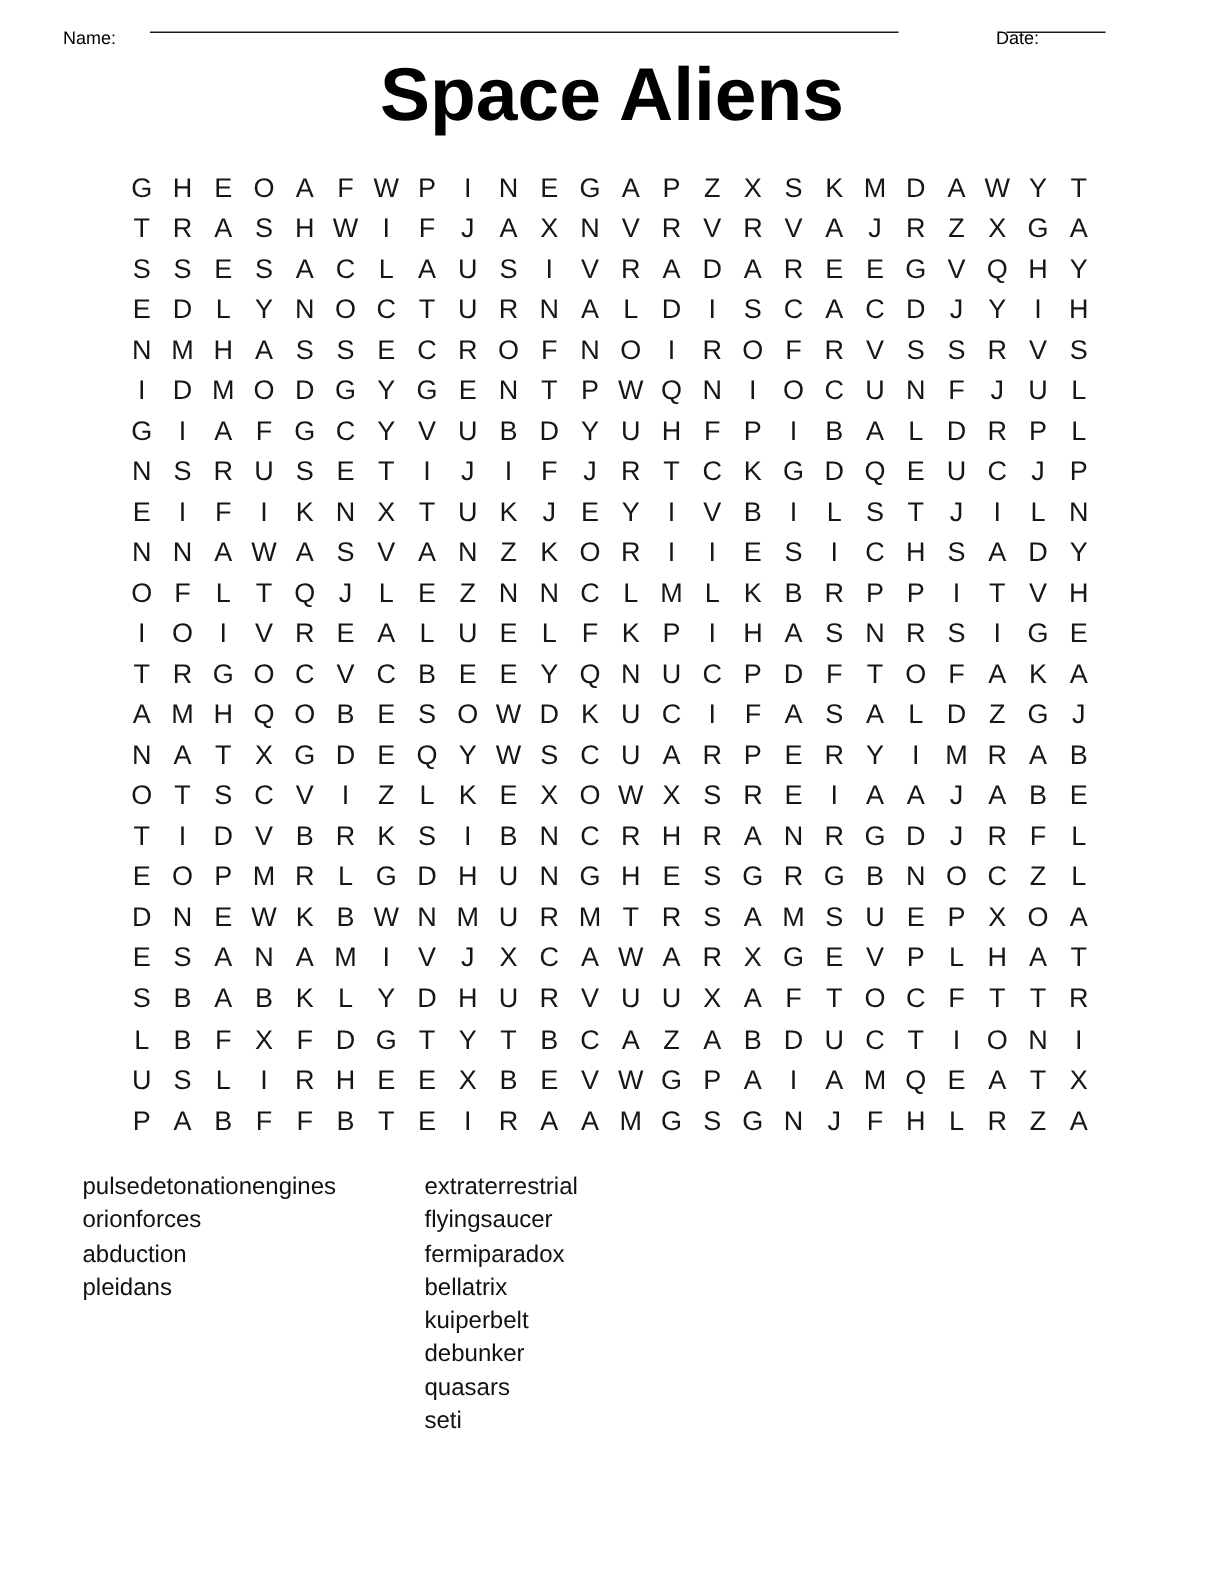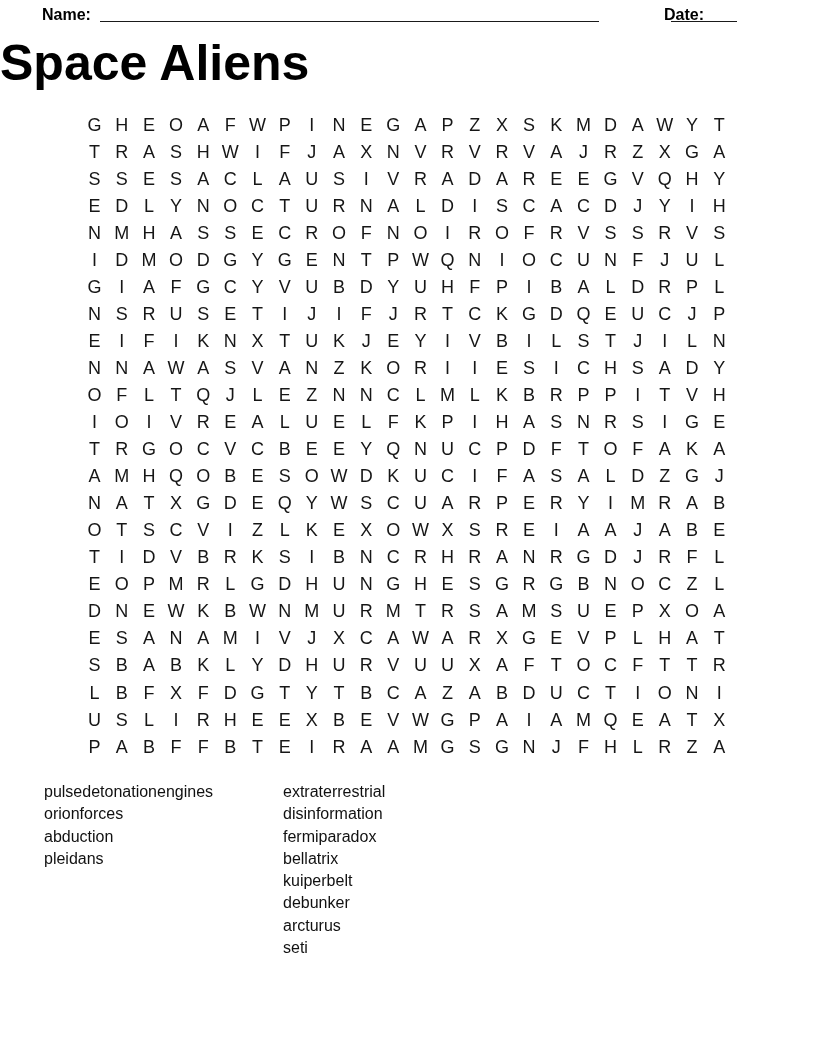--- a/index.html
+++ b/index.html
@@ -12,45 +12,44 @@
     width: 816px;
     height: 1056px;
     background: #ffffff;
     font-family: "Liberation Sans", sans-serif;
     color: #111111;
     overflow: hidden;
   }
   
   .hdr-label {
     position: absolute;
-    top: 6px;
-    font-size: 16px;
+    top: 18px;
+    font-size: 12px;
     color: #000000;
     white-space: nowrap;
-    font-weight: bold;
   }
   .name-label { left: 42px; }
   .date-label { left: 624px; margin-left: 40px; }
   .blank-line {
     position: absolute;
     top: 21px;
     height: 0;
     border-bottom: 1.6px solid #1a1a1a;
   }
   .name-line { left: 100px; width: 499px; }
   .date-line { left: 671px; width: 66px; }
 
   
   .title {
     position: absolute;
     top: 34px;
     left: 0;
     width: 100%;
     margin: 0;
-    text-align: left;
+    text-align: center;
     font-size: 50px;
     font-weight: bold;
     letter-spacing: 0px;
     color: #000000;
     font-family: "Liberation Sans", sans-serif;
   }
 
   
   .grid {
     position: absolute;
@@ -72,21 +71,21 @@
 
   
   .words-col {
     position: absolute;
     top: 781px;
     font-size: 16px;
     line-height: 22.3px;
     color: #111111;
     white-space: nowrap;
   }
-  .words-col-0 { left: 44px; }
+  .words-col-0 { left: 55px; }
   .words-col-1 { left: 283px; }
   .words-col-2 { left: 526px; }
   .word { display: block; }
 </style>
 </head>
 <body>
 
 <div class="page">
 
   <span class="hdr-label name-label">Name:</span>
@@ -677,22 +676,22 @@
     </div>
 
   <div class="words-col words-col-0">
       <span class="word">pulsedetonationengines</span>
       <span class="word">orionforces</span>
       <span class="word">abduction</span>
       <span class="word">pleidans</span>
     </div>
   <div class="words-col words-col-1">
       <span class="word">extraterrestrial</span>
-      <span class="word">disinformation</span>
+      <span class="word">flyingsaucer</span>
       <span class="word">fermiparadox</span>
       <span class="word">bellatrix</span>
       <span class="word">kuiperbelt</span>
       <span class="word">debunker</span>
-      <span class="word">arcturus</span>
+      <span class="word">quasars</span>
       <span class="word">seti</span>
     </div>
 
 </div>
 
 </body></html>

